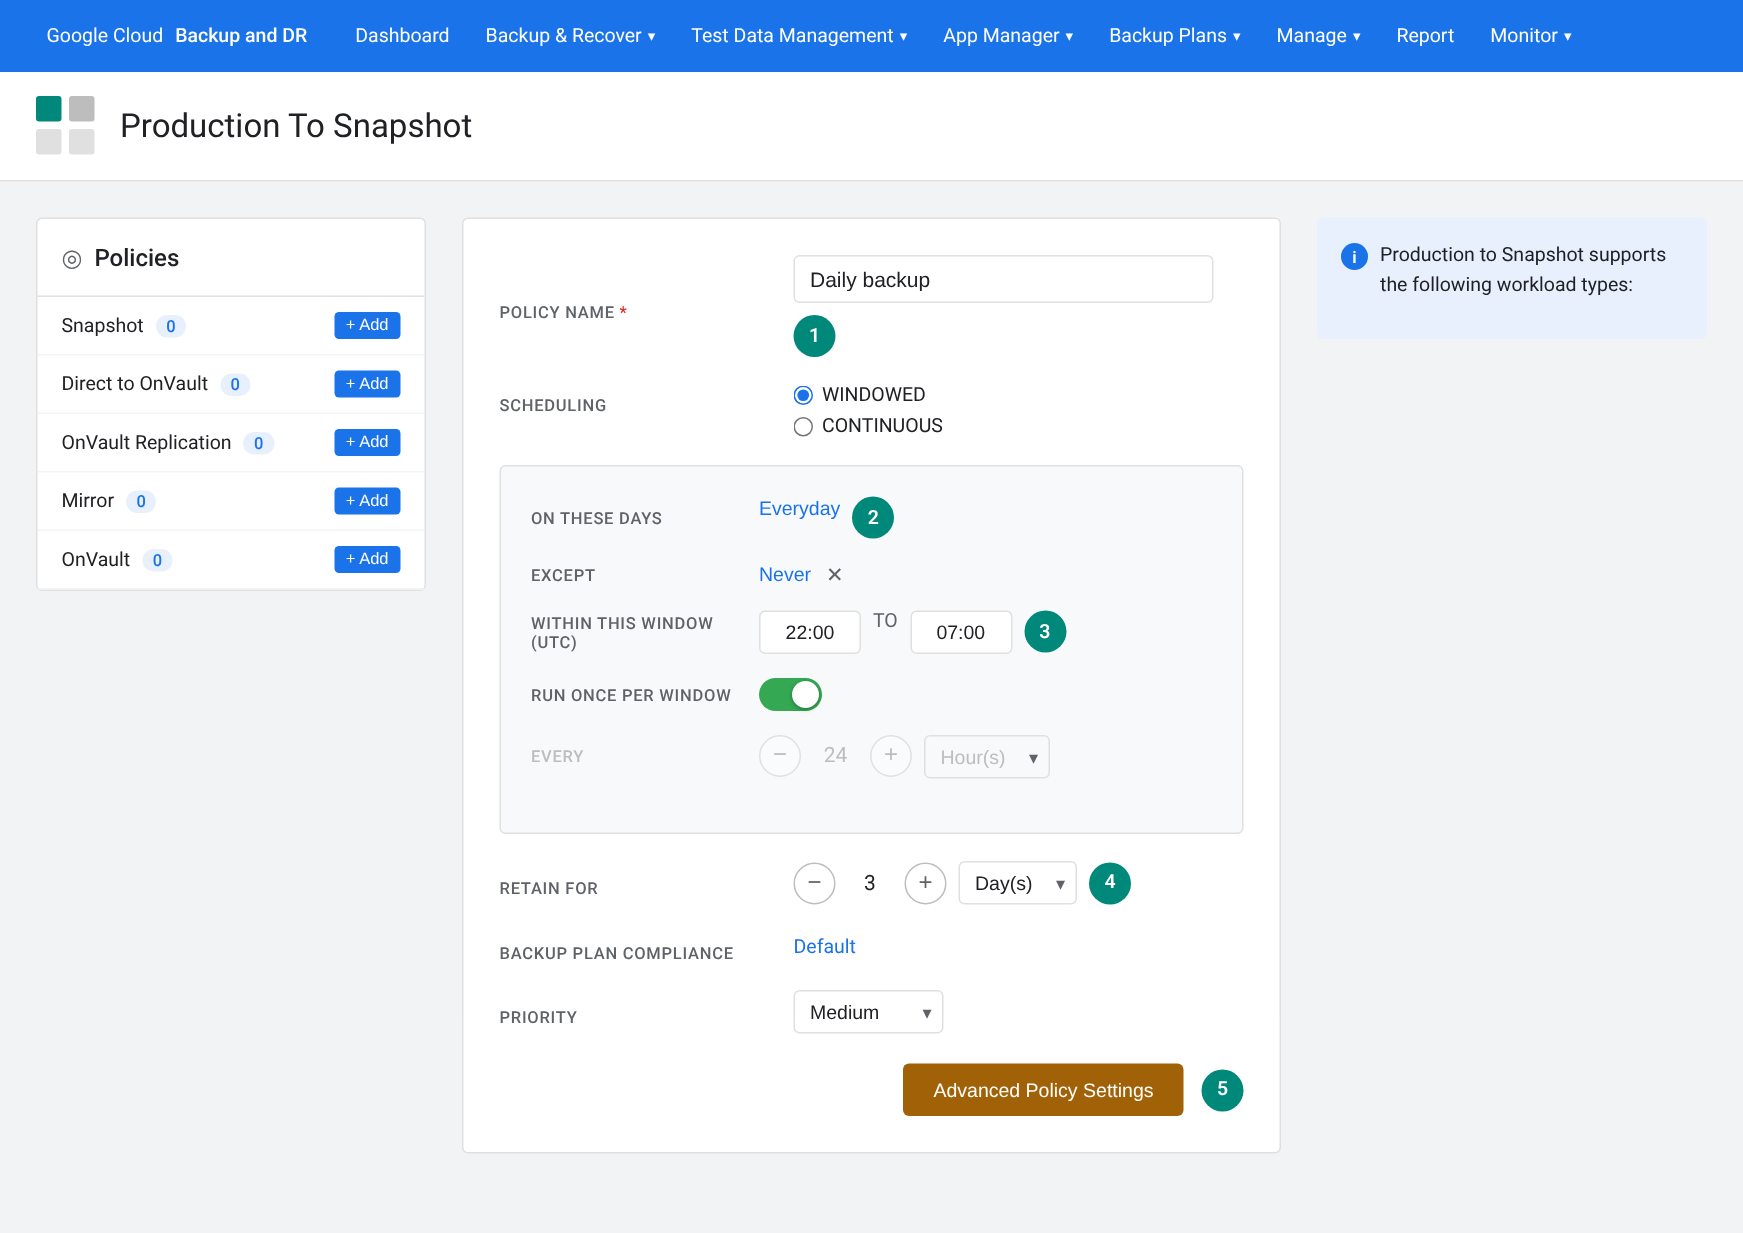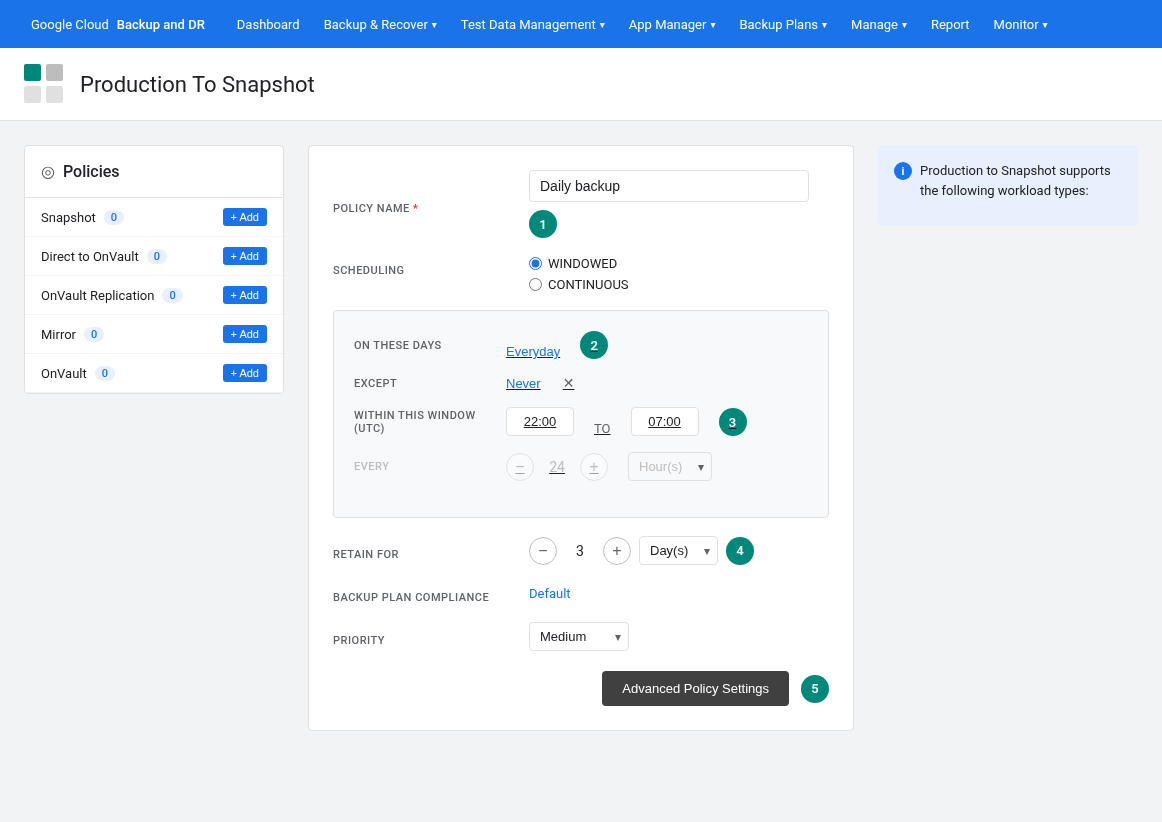--- a/index.html
+++ b/index.html
@@ -170,21 +170,21 @@
     }
     .inner-label {
       font-size: 11px;
       font-weight: 500;
       color: #5f6368;
       letter-spacing: 0.5px;
       text-transform: uppercase;
       width: 140px;
       flex-shrink: 0;
     }
-    .inner-value { display: flex; align-items: flex-end; gap: 20px; flex-wrap: wrap; text-decoration: underline; }
+    .inner-value { display: flex; align-items: flex-start; gap: 8px; flex-wrap: wrap; }
 
     .link-btn {
       color: #1a73e8;
       text-decoration: none;
       font-size: 13px;
       cursor: pointer;
       border: none;
       background: none;
       padding: 0;
     }
@@ -270,21 +270,21 @@
 
     .compliance-link {
       color: #1a73e8;
       text-decoration: none;
       font-size: 13px;
       cursor: pointer;
     }
 
     
     .adv-btn {
-      background: #404040;
+      background: #a16207;
       color: white;
       border: none;
       border-radius: 4px;
       padding: 10px 20px;
       font-size: 13px;
       cursor: pointer;
       display: inline-flex;
       align-items: center;
       gap: 8px;
     }
@@ -470,20 +470,29 @@
         <div class="inner-row">
           <div class="inner-label">WITHIN THIS WINDOW (UTC)</div>
           <div class="inner-value">
             <input type="text" class="time-input" value="22:00" style="">
             <span class="to-label">TO</span>
             <input type="text" class="time-input" value="07:00" style="">
             <div class="step-badge">3</div>
           </div>
         </div>
 
+        <div class="inner-row">
+          <div class="inner-label">RUN ONCE PER WINDOW</div>
+          <div class="inner-value">
+            <label class="toggle">
+              <input type="checkbox" checked="" style="">
+              <span class="toggle-slider"></span>
+            </label>
+          </div>
+        </div>
 
         <div class="inner-row">
           <div class="inner-label" style="color:#bdbdbd;">EVERY</div>
           <div class="inner-value">
             <div class="stepper-group">
               <button class="stepper-btn disabled">−</button>
               <span class="stepper-value" style="color:#bdbdbd;">24</span>
               <button class="stepper-btn disabled">+</button>
             </div>
             <div class="select-wrapper">

